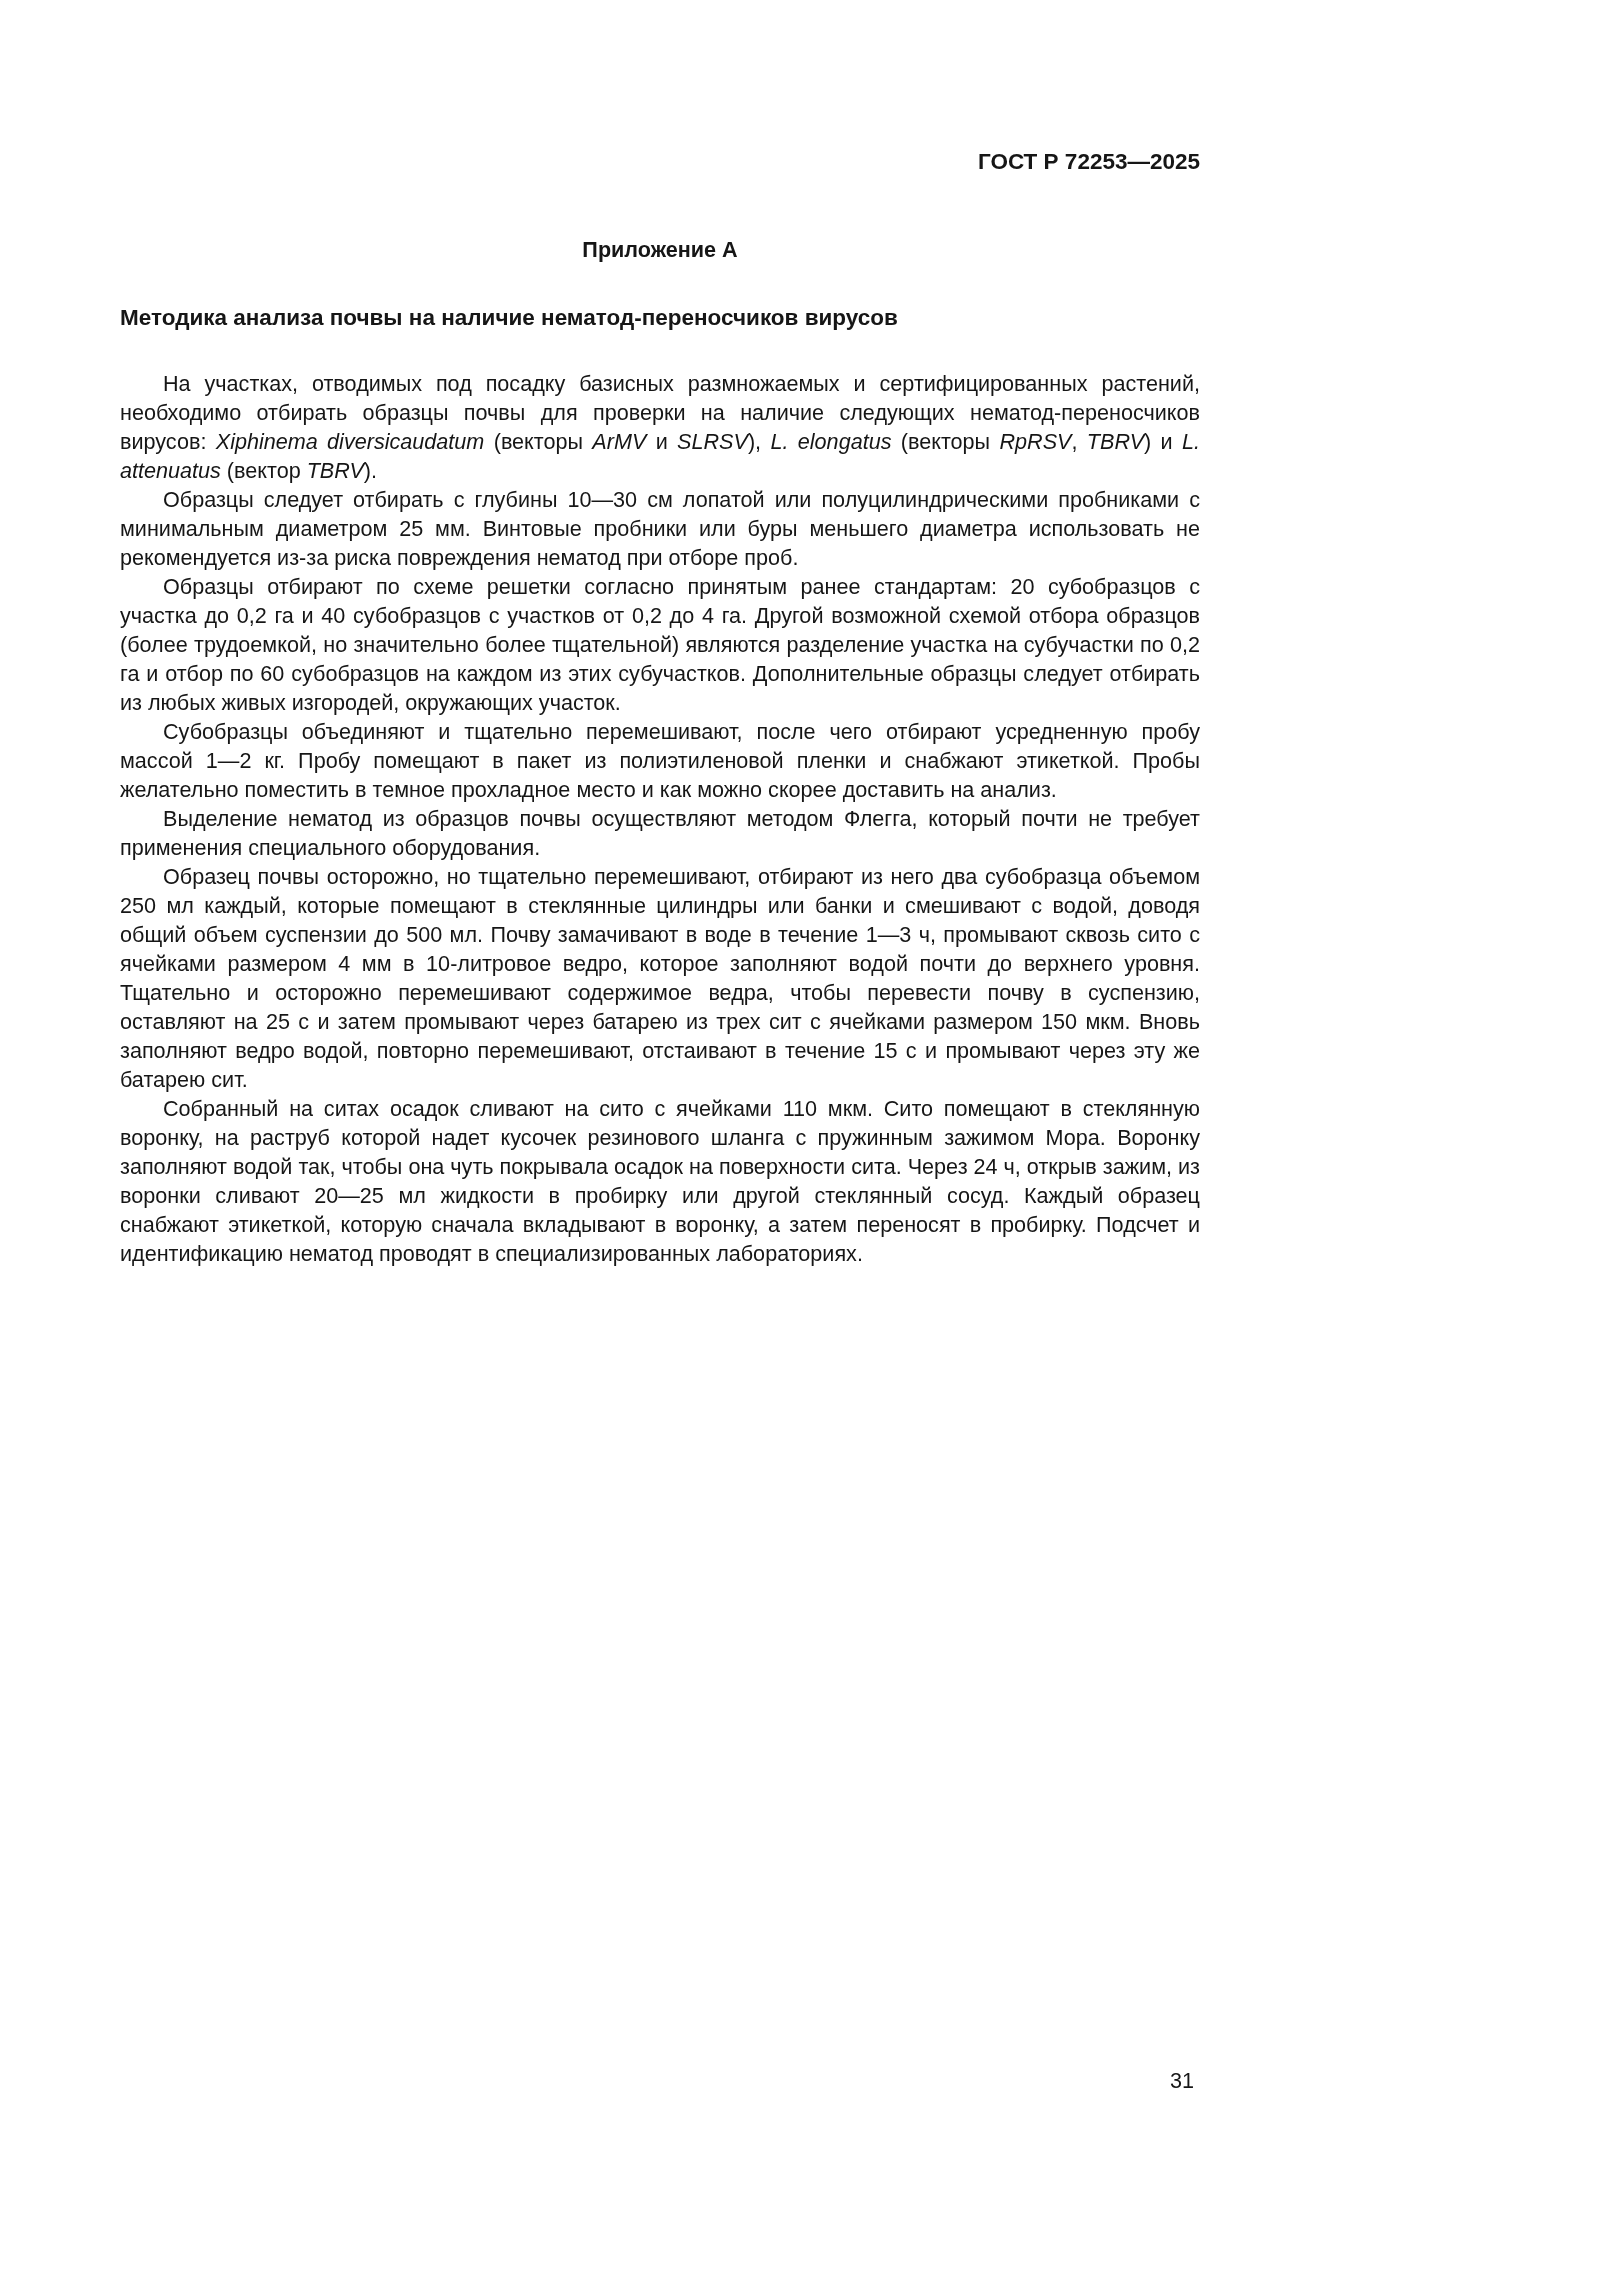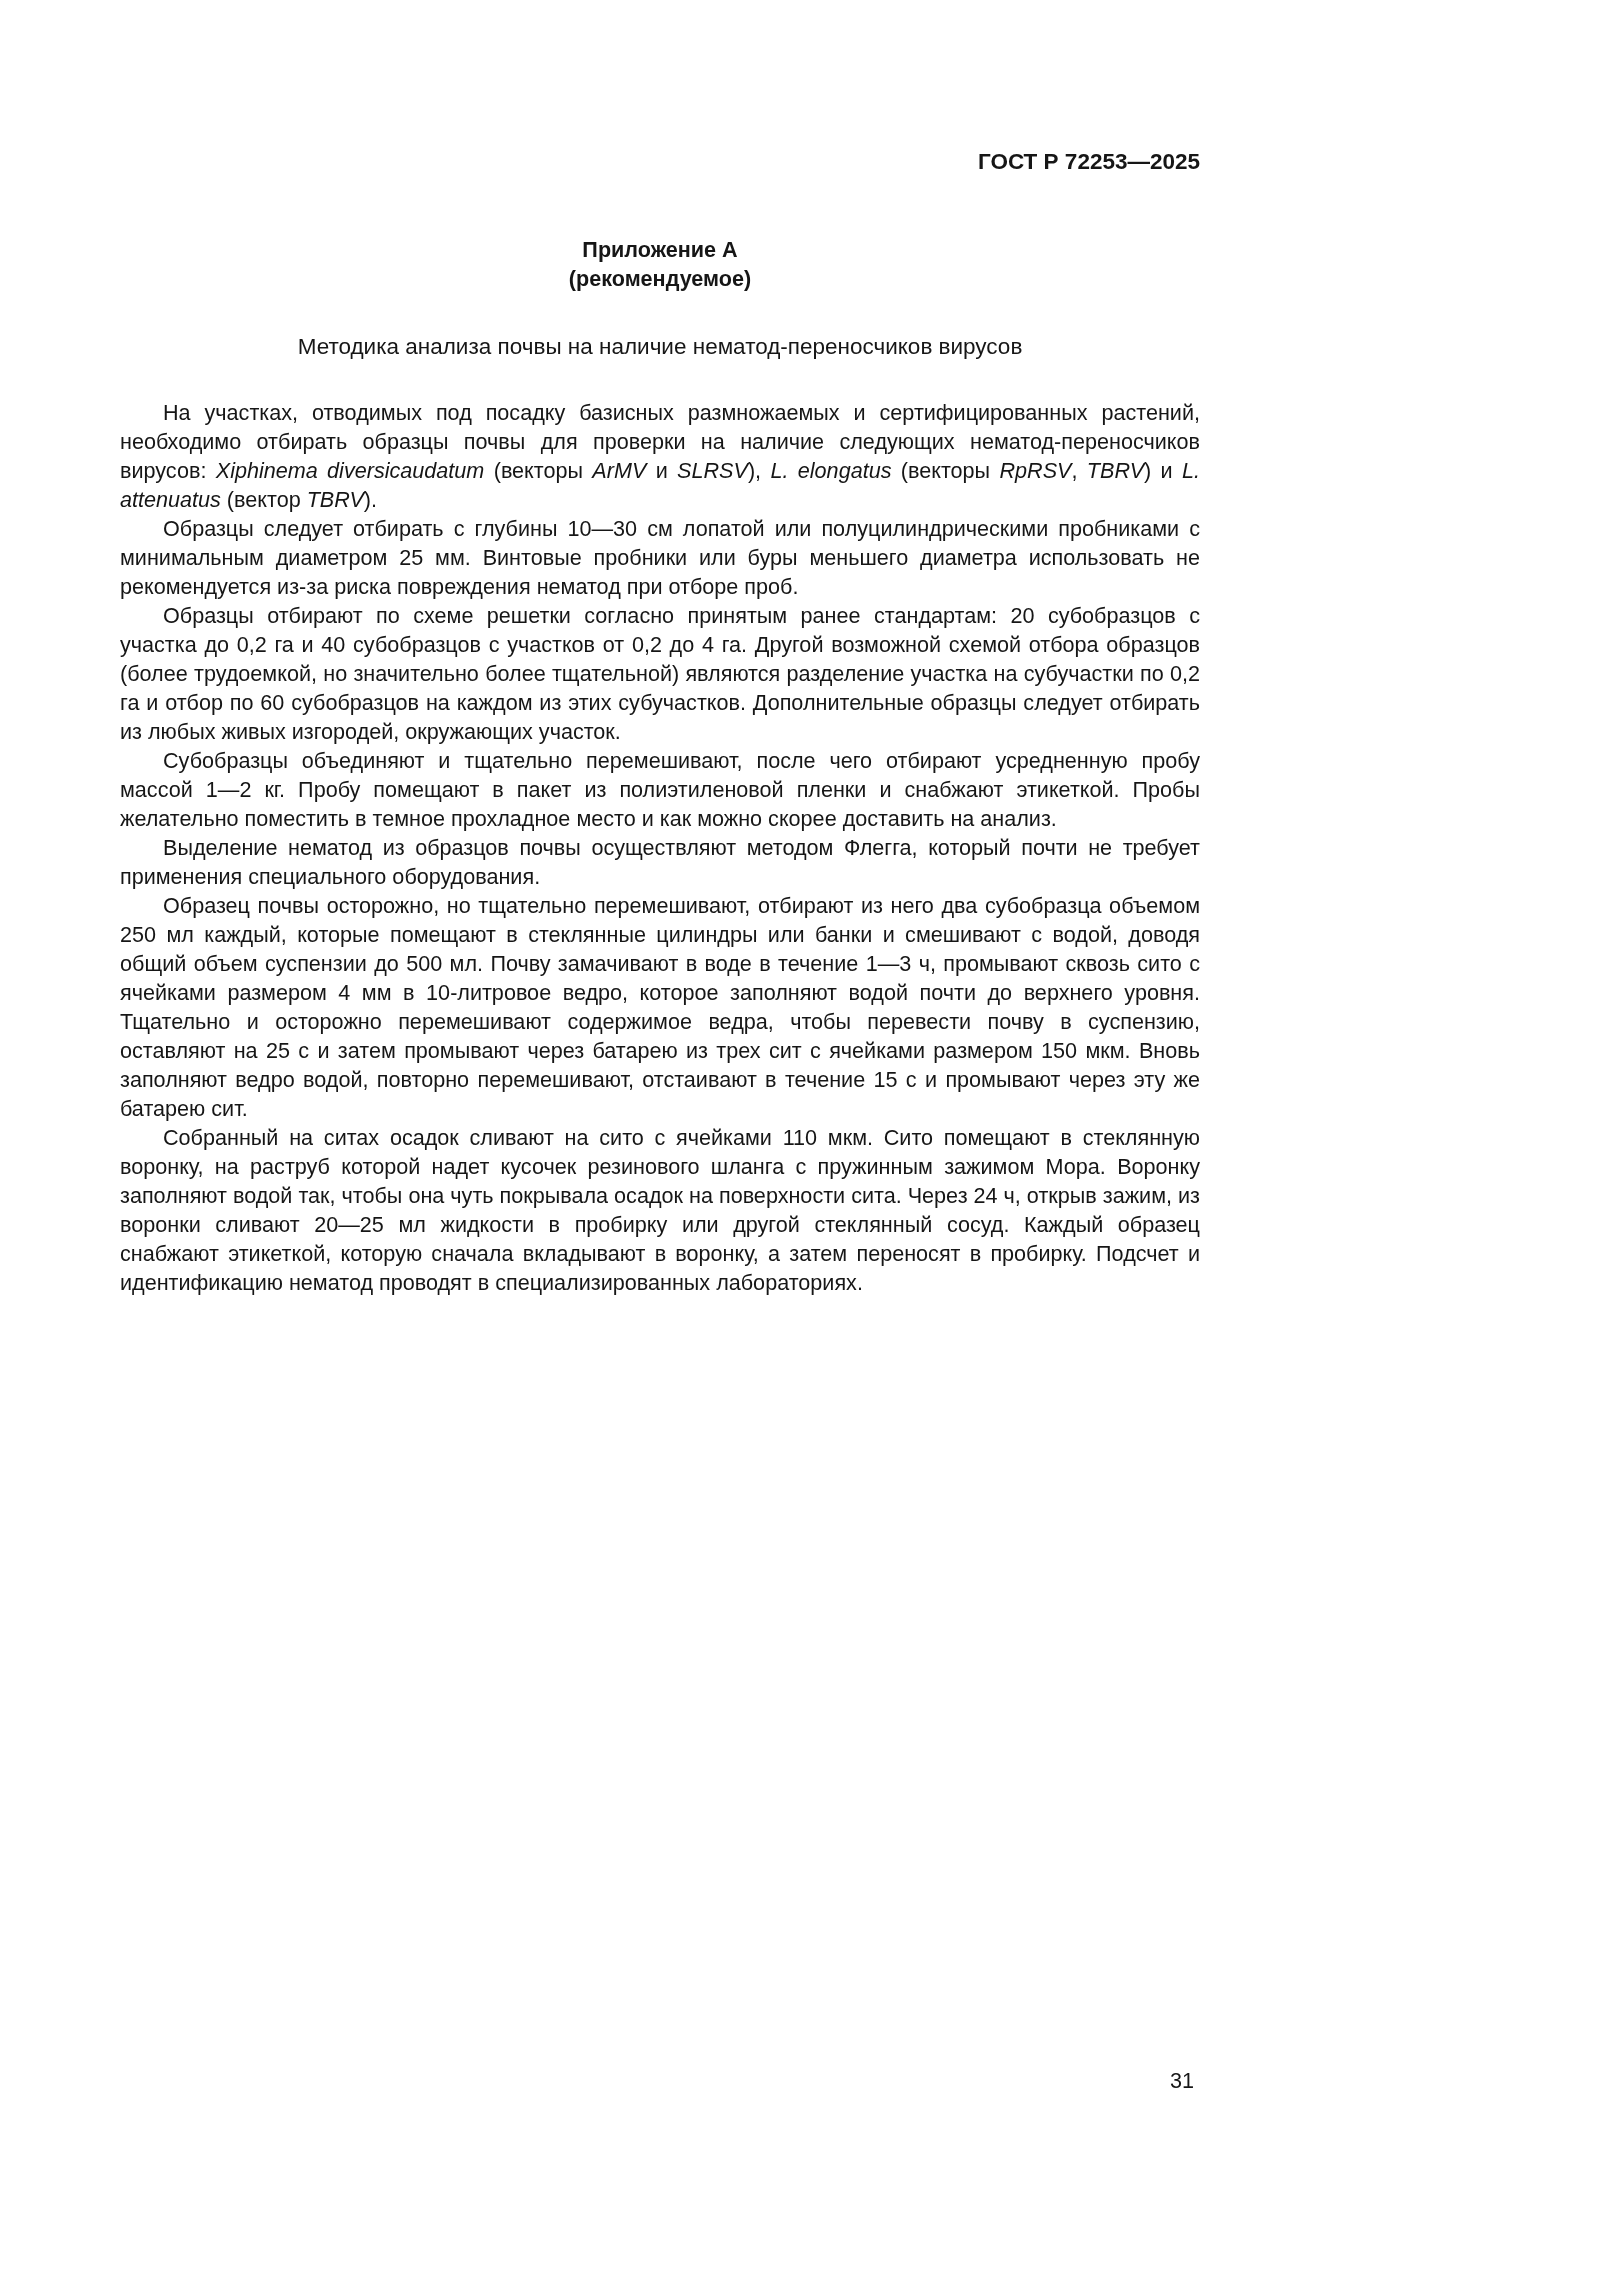--- a/index.html
+++ b/index.html
@@ -36,22 +36,22 @@
     line-height: 29px;
   }
   .appendix-subtitle {
     text-align: center;
     font-weight: bold;
     font-size: 21.6px;
     line-height: 29px;
   }
   .section-heading {
     margin: 39px 0 0 0;
-    text-align: center;
-    font-weight: normal;
+    text-align: left;
+    font-weight: bold;
     font-size: 22.5px;
     line-height: 29px;
   }
   .body-text {
     margin-top: 37px;
   }
   .para {
     margin: 0;
     text-indent: 43px;
     text-align: justify;
@@ -72,21 +72,20 @@
 </style>
 </head>
 <body>
 
 <div class="page">
   <div class="content">
     <div class="doc-header">ГОСТ Р 72253—2025</div>
 
     <div class="appendix-title">Приложение А</div>
 
-    <div class="appendix-subtitle">(рекомендуемое)</div>
 
     <h1 class="section-heading">Методика анализа почвы на наличие нематод-переносчиков вирусов</h1>
 
     <div class="body-text">
         <p class="para"><span>На участках, отводимых под посадку базисных размножаемых и сертифицированных растений, необходимо отбирать образцы почвы для проверки на наличие следующих нематод-переносчиков вирусов: </span><span class="italic">Xiphinema diversicaudatum</span><span> (векторы </span><span class="italic">ArMV</span><span> и </span><span class="italic">SLRSV</span><span>), </span><span class="italic">L. elongatus</span><span> (векторы </span><span class="italic">RpRSV</span><span>, </span><span class="italic">TBRV</span><span>) и </span><span class="italic">L. attenuatus</span><span> (вектор </span><span class="italic">TBRV</span><span>).</span></p>
         <p class="para"><span>Образцы следует отбирать с глубины 10—30 см лопатой или полуцилиндрическими пробниками с минимальным диаметром 25 мм. Винтовые пробники или буры меньшего диаметра использовать не рекомендуется из-за риска повреждения нематод при отборе проб.</span></p>
         <p class="para"><span>Образцы отбирают по схеме решетки согласно принятым ранее стандартам: 20 субобразцов с участка до 0,2 га и 40 субобразцов с участков от 0,2 до 4 га. Другой возможной схемой отбора образцов (более трудоемкой, но значительно более тщательной) являются разделение участка на субучастки по 0,2 га и отбор по 60 субобразцов на каждом из этих субучастков. Дополнительные образцы следует отбирать из любых живых изгородей, окружающих участок.</span></p>
         <p class="para"><span>Субобразцы объединяют и тщательно перемешивают, после чего отбирают усредненную пробу массой 1—2 кг. Пробу помещают в пакет из полиэтиленовой пленки и снабжают этикеткой. Пробы желательно поместить в темное прохладное место и как можно скорее доставить на анализ.</span></p>
         <p class="para"><span>Выделение нематод из образцов почвы осуществляют методом Флегга, который почти не требует применения специального оборудования.</span></p>
         <p class="para"><span>Образец почвы осторожно, но тщательно перемешивают, отбирают из него два субобразца объемом 250 мл каждый, которые помещают в стеклянные цилиндры или банки и смешивают с водой, доводя общий объем суспензии до 500 мл. Почву замачивают в воде в течение 1—3 ч, промывают сквозь сито с ячейками размером 4 мм в 10-литровое ведро, которое заполняют водой почти до верхнего уровня. Тщательно и осторожно перемешивают содержимое ведра, чтобы перевести почву в суспензию, оставляют на 25 с и затем промывают через батарею из трех сит с ячейками размером 150 мкм. Вновь заполняют ведро водой, повторно перемешивают, отстаивают в течение 15 с и промывают через эту же батарею сит.</span></p>

